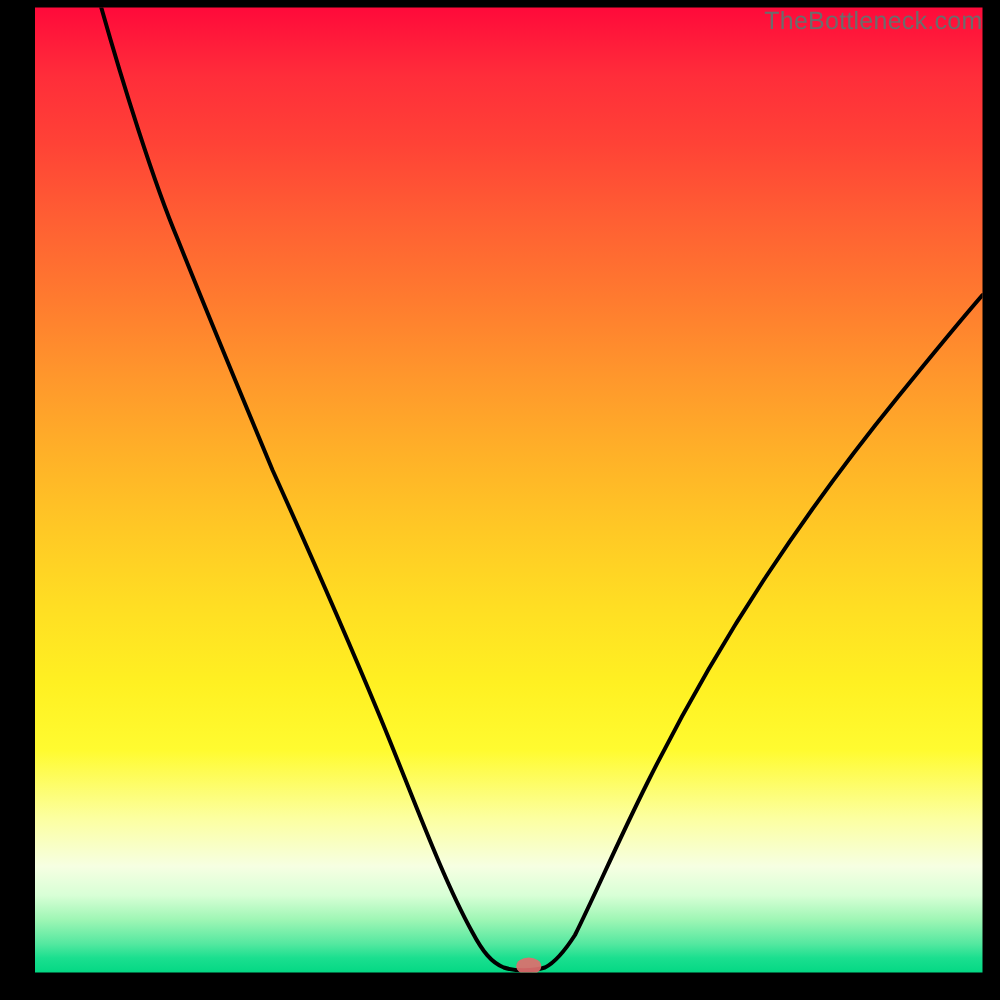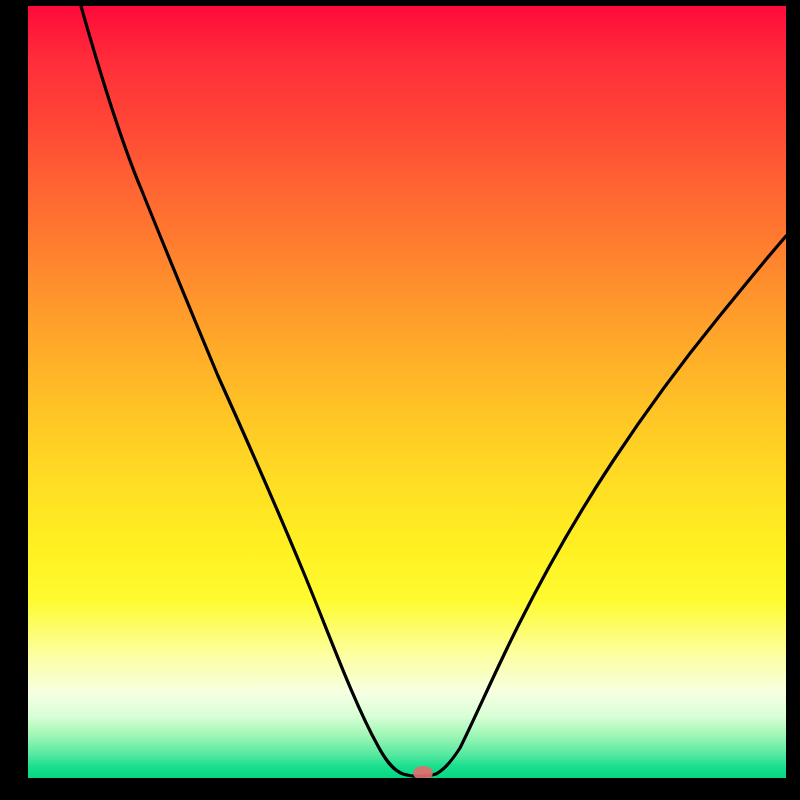--- a/index.html
+++ b/index.html
@@ -82,13 +82,14 @@
                C 384 771, 398 771, 408 768
                C 416 764, 423 756, 432 742
                C 448 710, 465 670, 490 620
                C 520 560, 552 505, 585 455
                C 620 402, 655 355, 690 312
                C 720 275, 745 245, 758 230" fill="none" stroke="#000" stroke-width="3.2" stroke-linecap="round"></path>
       <ellipse cx="395" cy="767" rx="10" ry="7" fill="#e06e6e" opacity="0.92"></ellipse>
     </svg>
   </div>
 
+  <div class="attribution">TheBottleneck.com</div>
 </div>
 
 </body></html>

